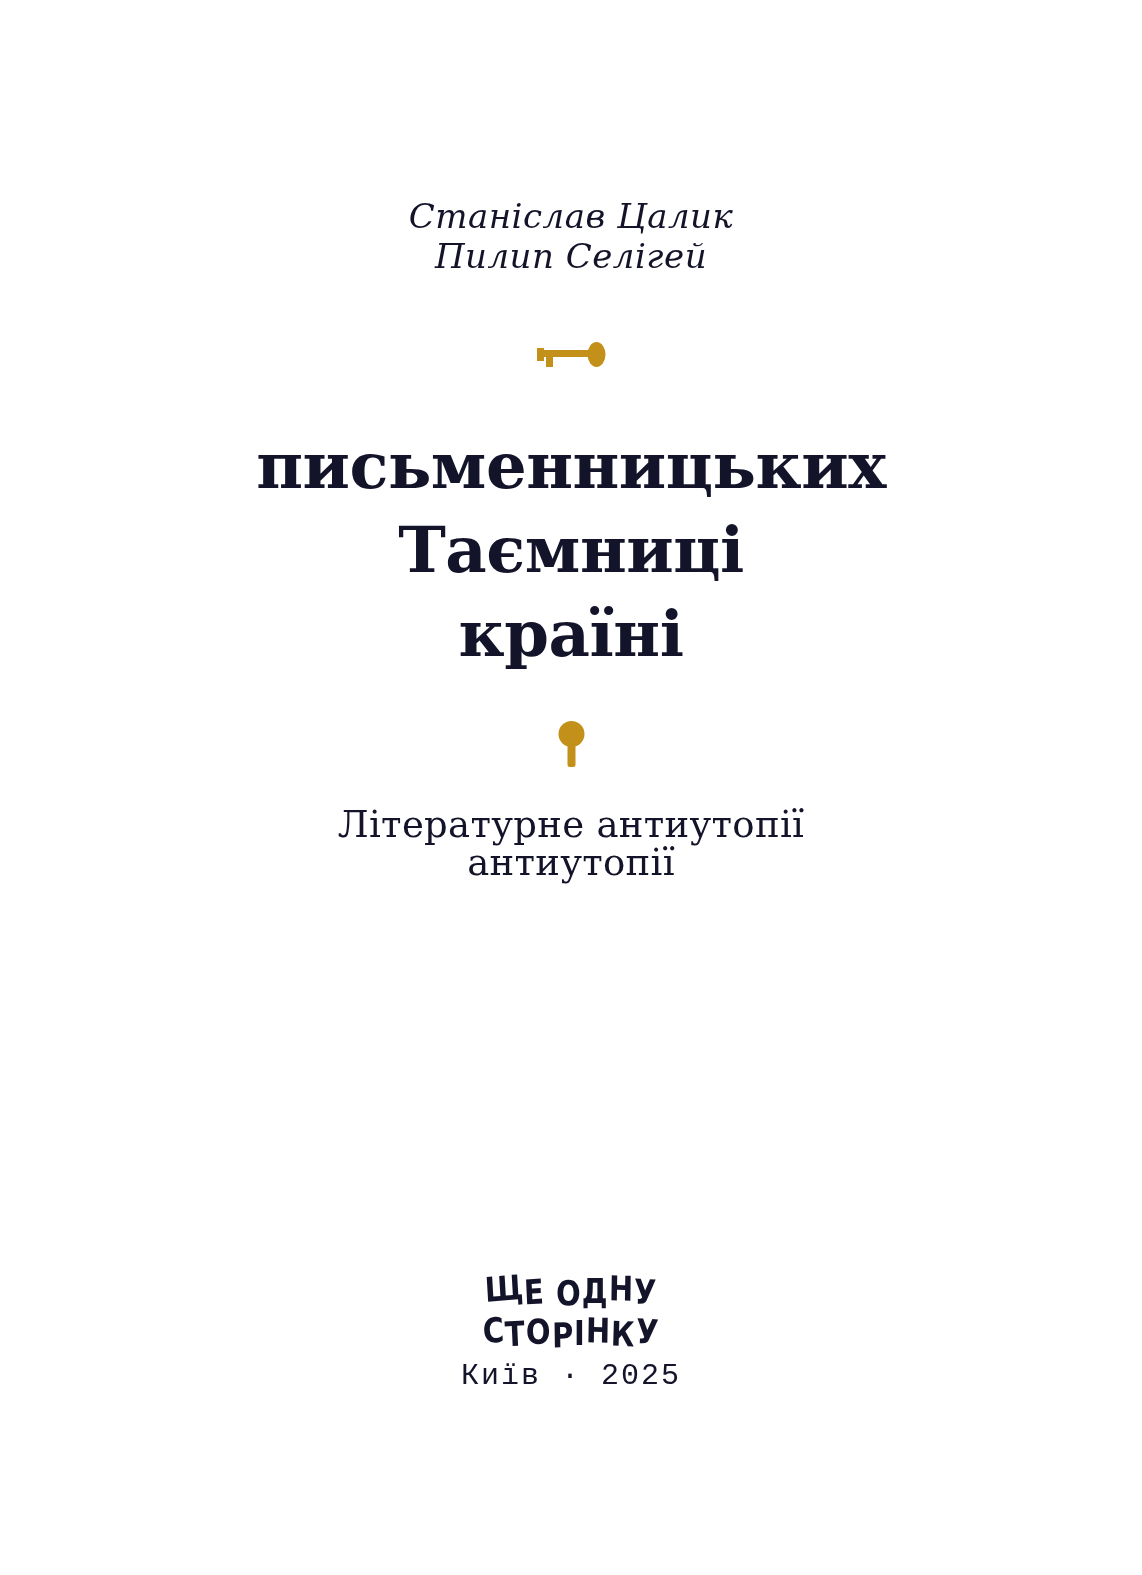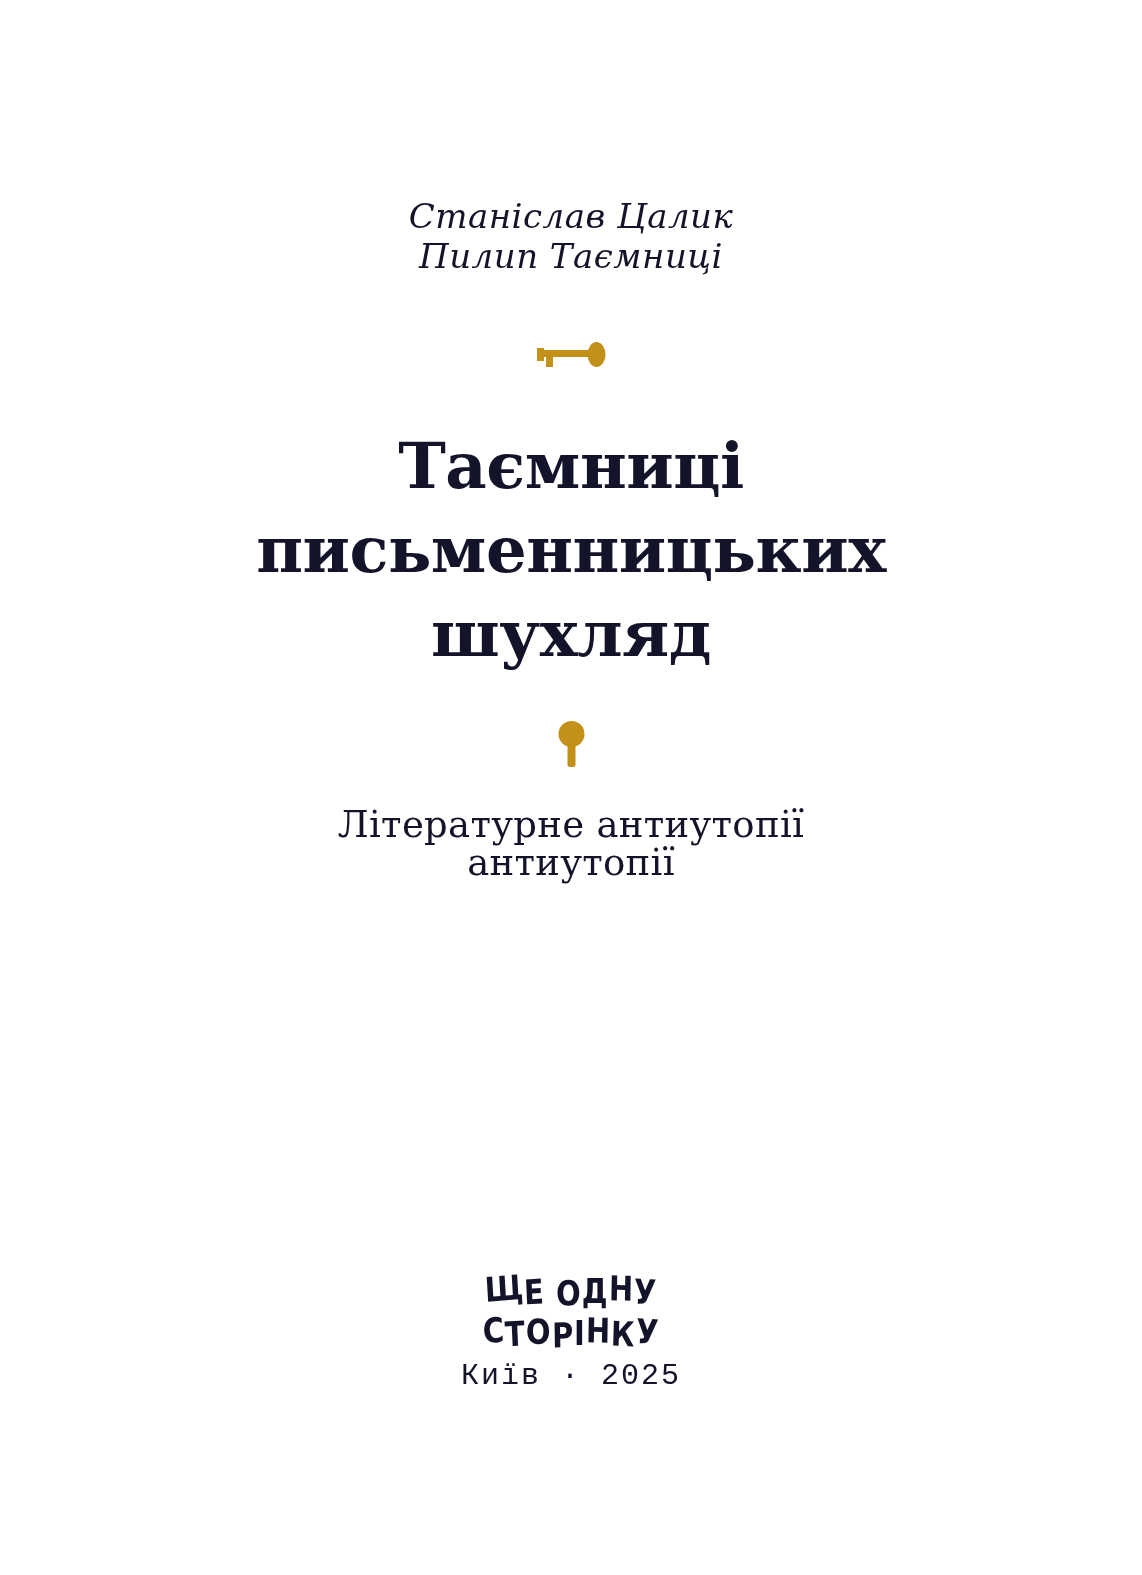--- a/index.html
+++ b/index.html
@@ -84,36 +84,36 @@
   }
   .gold { color: var(--gold, #c39019); }
 </style>
 </head>
 <body>
 
 <div class="page" style="--ink: #13132a; --gold: #c39019; --paper: #ffffff;">
 
   <div class="centered authors">
     <div>Станіслав Цалик</div>
-    <div>Пилип Таємниці</div>
+    <div>Пилип Селігей</div>
   </div>
 
   <div class="centered key-wrap gold">
     <svg width="69" height="27" viewBox="0 0 69 27" aria-hidden="true">
       <rect x="0" y="6" width="7" height="13" fill="currentColor"></rect>
       <rect x="0" y="8" width="53" height="7" fill="currentColor"></rect>
       <rect x="9" y="12" width="7" height="13" fill="currentColor"></rect>
       <ellipse cx="59.5" cy="12.5" rx="9" ry="12.5" fill="currentColor"></ellipse>
     </svg>
   </div>
 
   <h1 class="centered title">
+    <div class="title-line">письменницьких</div>
     <div class="title-line">Таємниці</div>
-    <div class="title-line">письменницьких</div>
-    <div class="title-line">шухляд</div>
+    <div class="title-line">країні</div>
   </h1>
 
   <div class="centered keyhole-wrap gold">
     <svg width="27" height="47" viewBox="0 0 27 47" aria-hidden="true">
       <circle cx="13.5" cy="13" r="13" fill="currentColor"></circle>
       <rect x="9.5" y="20" width="8" height="26" rx="2.5" fill="currentColor"></rect>
     </svg>
   </div>
 
   <div class="centered subtitle">

